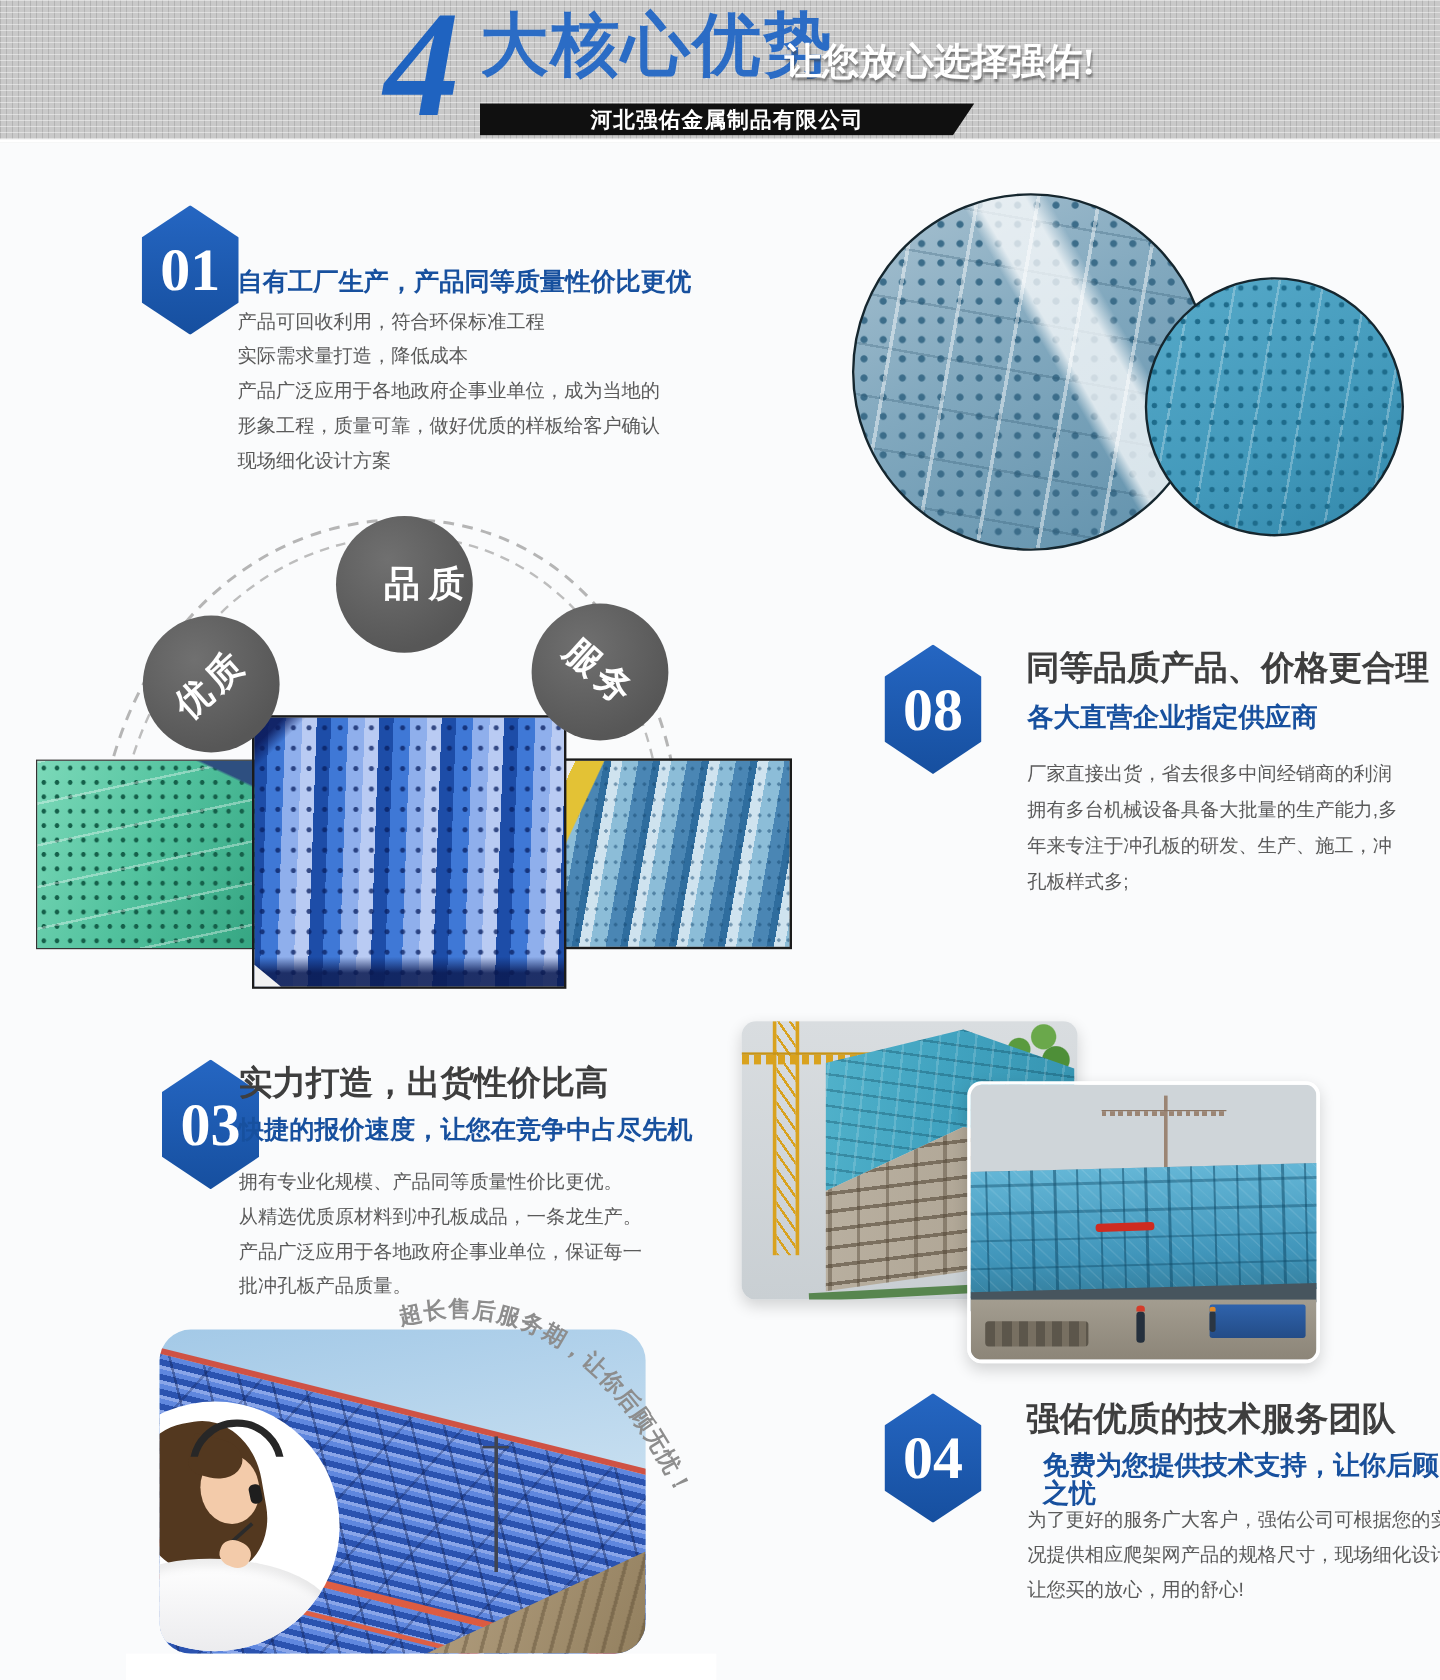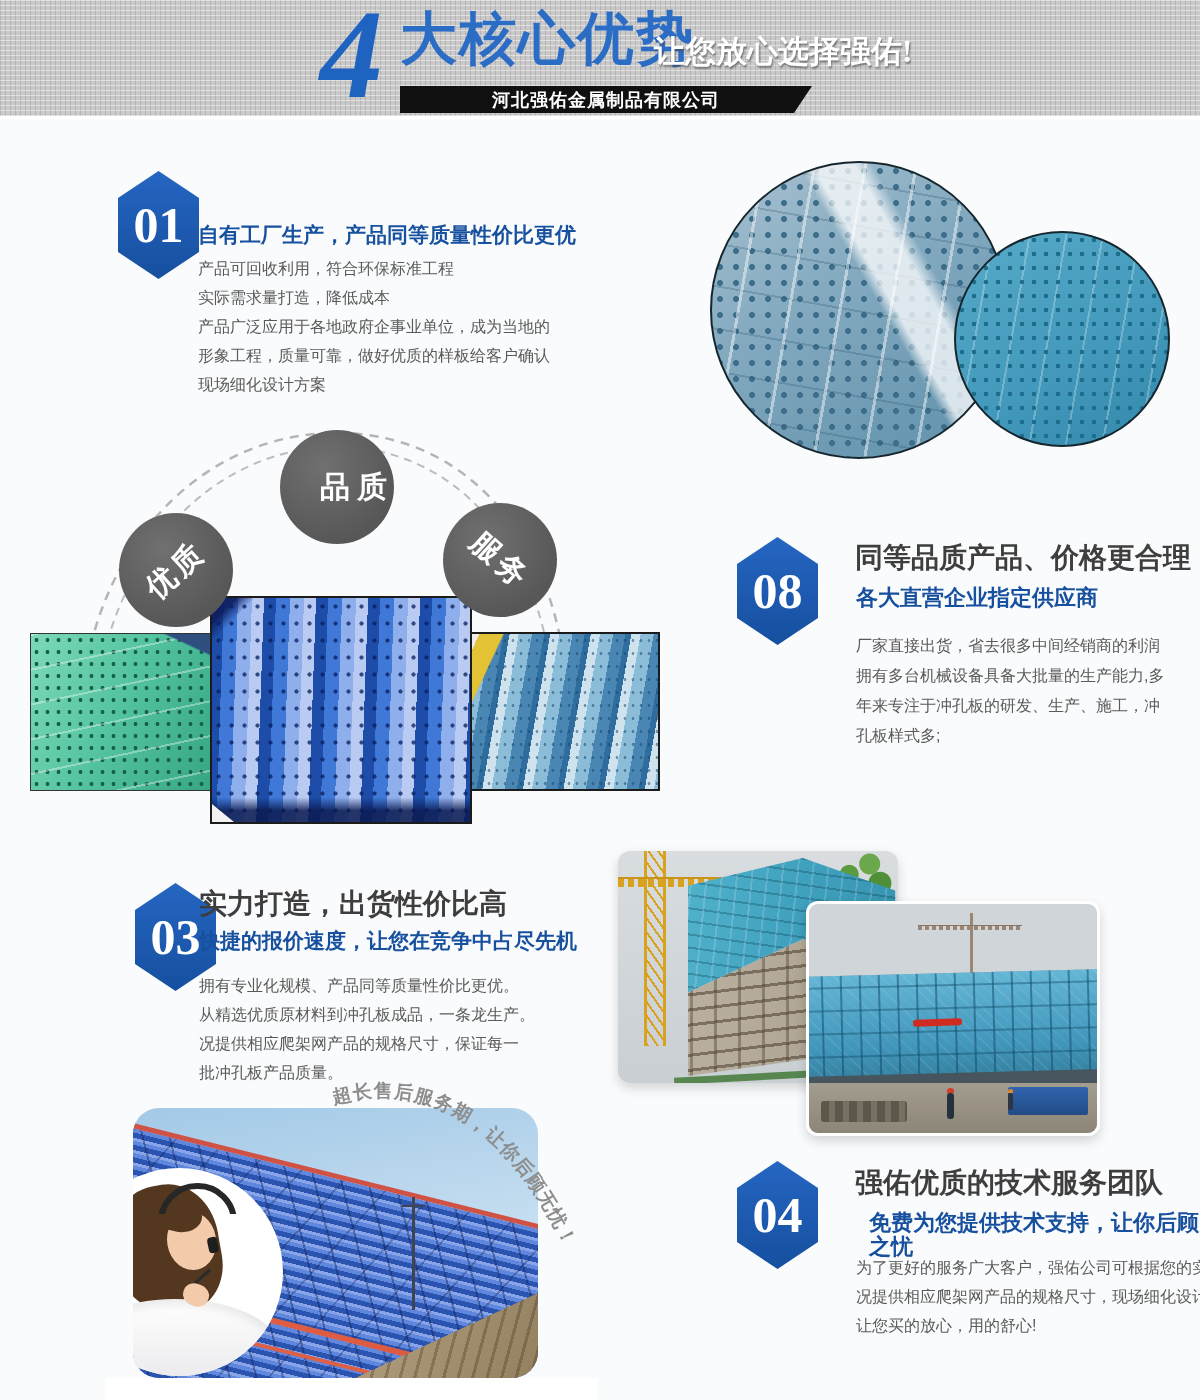--- a/index.html
+++ b/index.html
@@ -36,21 +36,21 @@
   .t-serif{position:absolute;font-family:"Liberation Serif",serif;font-weight:bold;color:#3e3e3e;line-height:1.1;}
   .sub{position:absolute;font-family:"Liberation Serif",serif;font-weight:bold;color:#17509e;line-height:1.1;}
   .body-txt{position:absolute;font-size:16px;color:#5a5a5a;}
   .body-txt div{white-space:nowrap;}
   .t01{left:196px;top:178px;font-size:29px;} .sub01{left:198px;top:224px;font-size:21px;}
   .b01{left:198px;top:254px;line-height:29px;}
   .t02{left:855px;top:543px;font-size:28px;} .sub02{left:856px;top:586px;font-size:22px;}
   .b02{left:856px;top:631px;line-height:30px;}
   .t03{left:199px;top:889px;font-size:28px;} .sub03{left:199px;top:930px;font-size:21px;}
   .b03{left:199px;top:971px;line-height:29px;}
-  .t04{left:855px;top:1168px;font-size:28px;} .sub04{left:869px;top:1211px;font-size:22px;}
+  .t04{left:855px;top:1168px;font-size:28px;} .sub04{left:869px;top:1211px;font-size:22px;font-family:Liberation Mono, monospace;}
   .b04{left:856px;top:1253px;line-height:29px;}
 
   
   .badge{position:absolute;width:114px;height:114px;border-radius:50%;z-index:5;
     background:radial-gradient(circle at 38% 32%,#707070,#575757 72%);
     display:flex;align-items:center;justify-content:center;
     color:#fff;font-weight:bold;font-size:30px;}
   .badge-q{left:280px;top:430px;letter-spacing:7px;justify-content:flex-end;}
   .badge-y{left:119px;top:513px;} .badge-y span{transform:rotate(-42deg);letter-spacing:4px;}
   .badge-f{left:443px;top:503px;} .badge-f span{transform:rotate(42deg);letter-spacing:4px;}
@@ -242,21 +242,21 @@
   </div>
 
   <div class="hex hex03">
     <span>03</span>
   </div>
   <div class="t-serif t03">实力打造，出货性价比高</div>
   <div class="sub sub03">快捷的报价速度，让您在竞争中占尽先机</div>
   <div class="body-txt b03">
     <div>拥有专业化规模、产品同等质量性价比更优。</div>
     <div>从精选优质原材料到冲孔板成品，一条龙生产。</div>
-    <div>况提供相应爬架网产品的规格尺寸，保证每一</div>
+    <div>产品广泛应用于各地政府企事业单位，保证每一</div>
     <div>批冲孔板产品质量。</div>
   </div>
 
   <div class="photo photo1">
     <div class="p1-tree"></div>
     <div class="p1-mast"></div>
     <div class="p1-jib"></div>
     <div class="p1-mesh"></div>
     <div class="p1-floors"></div>
     <div class="p1-base"></div>

